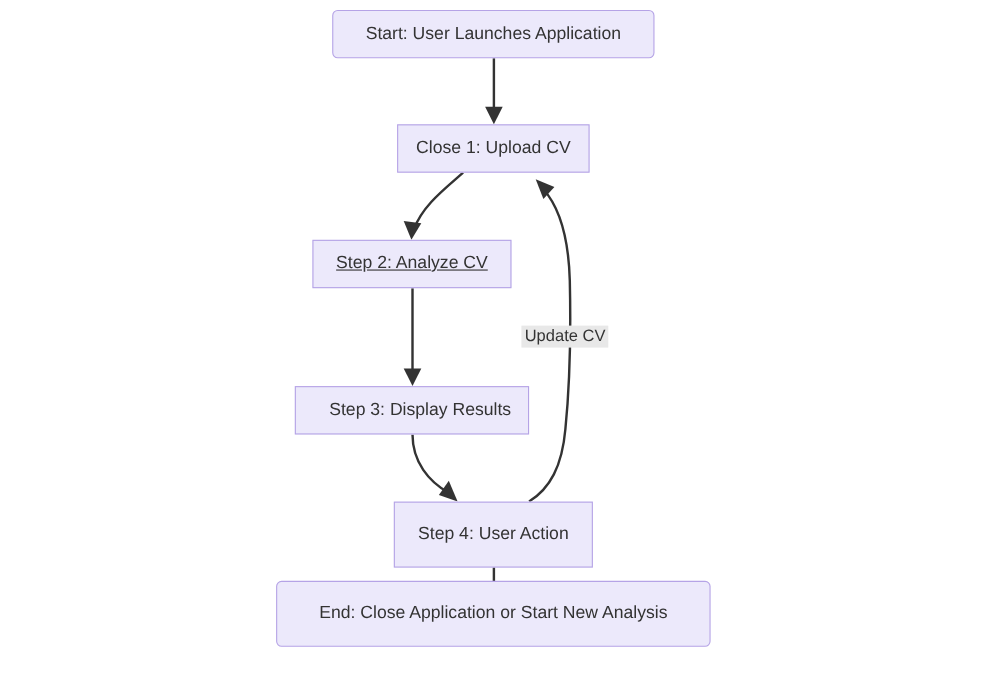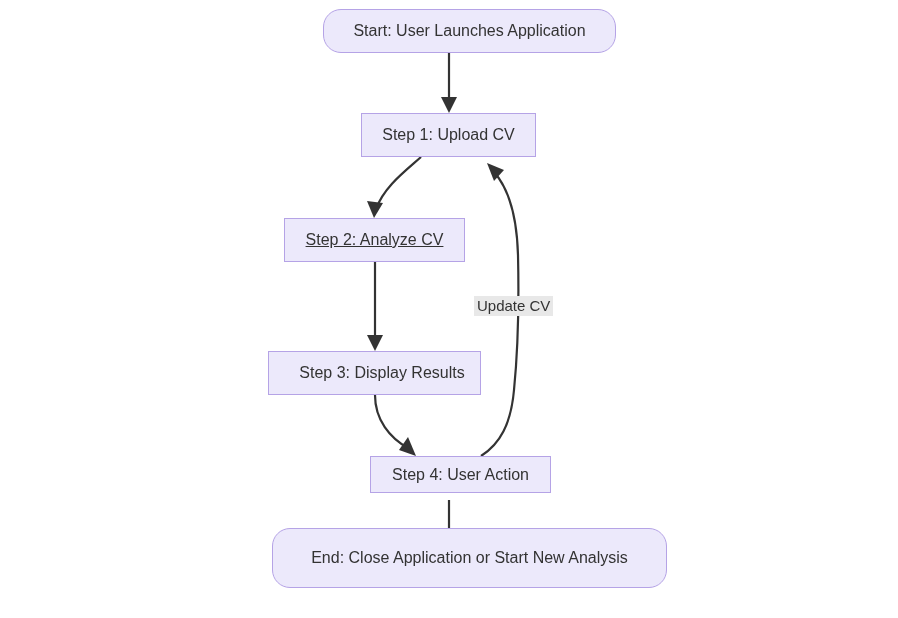--- a/index.html
+++ b/index.html
@@ -34,21 +34,21 @@
     border: 1px solid #b5a3e6;
     color: #333333;
     font-size: 16px;
     line-height: 1;
     display: flex;
     align-items: center;
     justify-content: center;
     white-space: nowrap;
     z-index: 2;
   }
-  .node.rounded { border-radius: 18px; margin-left: 21px; }
+  .node.rounded { border-radius: 5px; }
   .edge-path {
     fill: none;
     stroke: #333333;
     stroke-width: 2.2;
   }
   .edge-arrow { fill: #333333; stroke: none; }
   .edge-label {
     position: absolute;
     background: #e8e8e8;
     color: #333333;
@@ -95,32 +95,32 @@
       <path class="edge-path" d="M449,500 L449,552"></path>
       <polygon class="edge-arrow" points="449,561 441,545 457,545"></polygon>
     </g>
   </svg>
 
   <div class="node rounded" style="left:302px; top:9px; width:293px; height:44px;">
     <span>Start: User Launches Application</span>
   </div>
 
   <div class="node" style="left:361px; top:113px; width:175px; height:44px;">
-    <span>Step 1: Upload CV</span>
+    <span>Close 1: Upload CV</span>
   </div>
 
   <div class="node" style="left:284px; top:218px; width:181px; height:44px;text-decoration:underline;">
     <span>Step 2: Analyze CV</span>
   </div>
 
   <div class="node" style="left:268px; top:351px; width:213px; height:44px;padding-left:15px;">
     <span>Step 3: Display Results</span>
   </div>
 
-  <div class="node" style="left:358px; top:456px; width:181px; height:37px;margin-left:12px;">
+  <div class="node" style="left:358px; top:456px; width:181px; height:60px;">
     <span>Step 4: User Action</span>
   </div>
 
   <div class="node rounded" style="left:251px; top:528px; width:395px; height:60px;">
     <span>End: Close Application or Start New Analysis</span>
   </div>
 
   <div class="edge-label" style="left:474px; top:296px;">
     <span>Update CV</span>
   </div>

